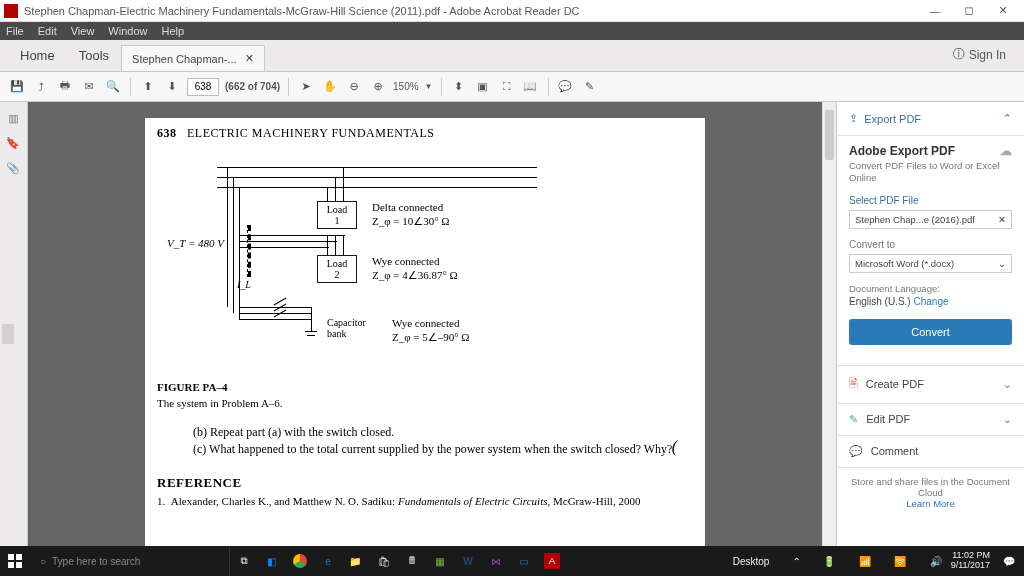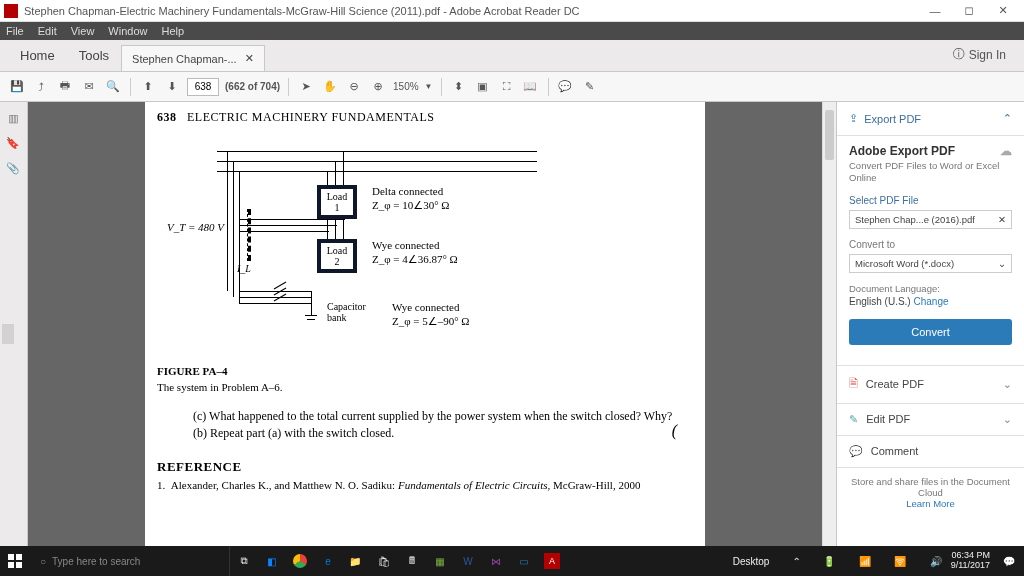--- a/index.html
+++ b/index.html
@@ -23,29 +23,29 @@
 .toolbar .ico { width: 18px; height: 18px; display: flex; align-items: center; justify-content: center; border-radius: 2px; }
 .toolbar .page-field { width: 32px; height: 18px; border: 1px solid #bbb; text-align: center; font-size: 10px; }
 .toolbar .page-of { font-size: 10px; color: #555; font-weight: bold; }
 .toolbar .zoom { font-size: 10px; }
 
 .main { display: flex; height: calc(576px - 22px - 18px - 32px - 30px - 30px); position: relative; }
 
 .leftbar { width: 28px; background: #eceaea; border-right: 1px solid #c8c8c8; display: flex; flex-direction: column; align-items: center; gap: 12px; padding-top: 10px; color: #777; }
 
 .docarea { flex: 1; background: #666; display: flex; justify-content: center; overflow: hidden; position: relative; }
-.page { background: #fff; width: 560px; margin-top: 0; font-family: "Times New Roman", serif; color: #000; padding: 4px 12px 12px; position: relative; }
+.page { background: #fff; width: 560px; margin-top: 16px; font-family: "Times New Roman", serif; color: #000; padding: 4px 12px 12px; position: relative; }
 .page .hdr { font-size: 12px; letter-spacing: 0.5px; margin: 4px 0 16px; }
 .page .hdr b { font-weight: bold; }
 
 .diagram { position: relative; height: 220px; margin-left: 20px; font-size: 11px; }
 .vline { position: absolute; border-left: 1px solid #000; }
 .hline { position: absolute; border-top: 1px solid #000; }
 .dashed { border-style: dashed !important; }
-.box { position: absolute; border: 4px solid #0f172a; text-align: center; font-size: 10px; padding: 2px 4px; background: #fff; }
+.box { position: absolute; border: 1px solid #0f172a; text-align: center; font-size: 10px; padding: 2px 4px; background: #fff; }
 .lbl { position: absolute; font-size: 11px; }
 
 .figcap { font-size: 11px; margin-top: 4px; }
 .figcap b { font-weight: bold; }
 
 .questions { font-size: 12px; margin: 16px 0 0 36px; }
 .questions div { margin-bottom: 2px; text-indent: -20px; padding-left: 20px; }
 
 .ref-h { font-weight: bold; font-size: 13px; margin-top: 18px; letter-spacing: 0.5px; }
 .ref-item { font-size: 11px; margin-top: 4px; text-indent: -12px; padding-left: 12px; }
@@ -211,22 +211,22 @@
         <div class="lbl" style="left:215px; top:160px">Wye connected</div>
         <div class="lbl" style="left:215px; top:174px">Z_φ = 5∠–90° Ω</div>
       </div>
 
       <div class="figcap"><b>FIGURE PA–4</b></div>
       <div class="figcap">The system in Problem A–6.</div>
 
       <div style="position:absolute; right:28px; top:320px; font-style:italic; font-size:16px">(</div>
 
       <div class="questions">
+        <div>(b)  Repeat part (a) with the switch closed.</div>
         <div>(c)  What happened to the total current supplied by the power system when the switch closed? Why?</div>
-        <div>(b)  Repeat part (a) with the switch closed.</div>
       </div>
 
       <div class="ref-h">REFERENCE</div>
       <div class="ref-item">1.&nbsp;&nbsp;Alexander, Charles K., and Matthew N. O. Sadiku: <i>Fundamentals of Electric Circuits,</i> McGraw-Hill, 2000</div>
     </div>
   </div>
 
   <div class="scrollbar-v">
     <div class="thumb"></div>
   </div>
@@ -312,17 +312,17 @@
   <div class="spacer"></div>
   <div class="tray">
     <span>Desktop</span>
     <span>⌃</span>
     <span>🔋</span>
     <span>📶</span>
     <span>🛜</span>
     <span>🔊</span>
   </div>
   <div class="clock">
-    <div>06:34 PM</div>
+    <div>11:02 PM</div>
     <div>9/11/2017</div>
   </div>
   <div class="tb-ico">💬</div>
 </div>
 
 </body></html>

